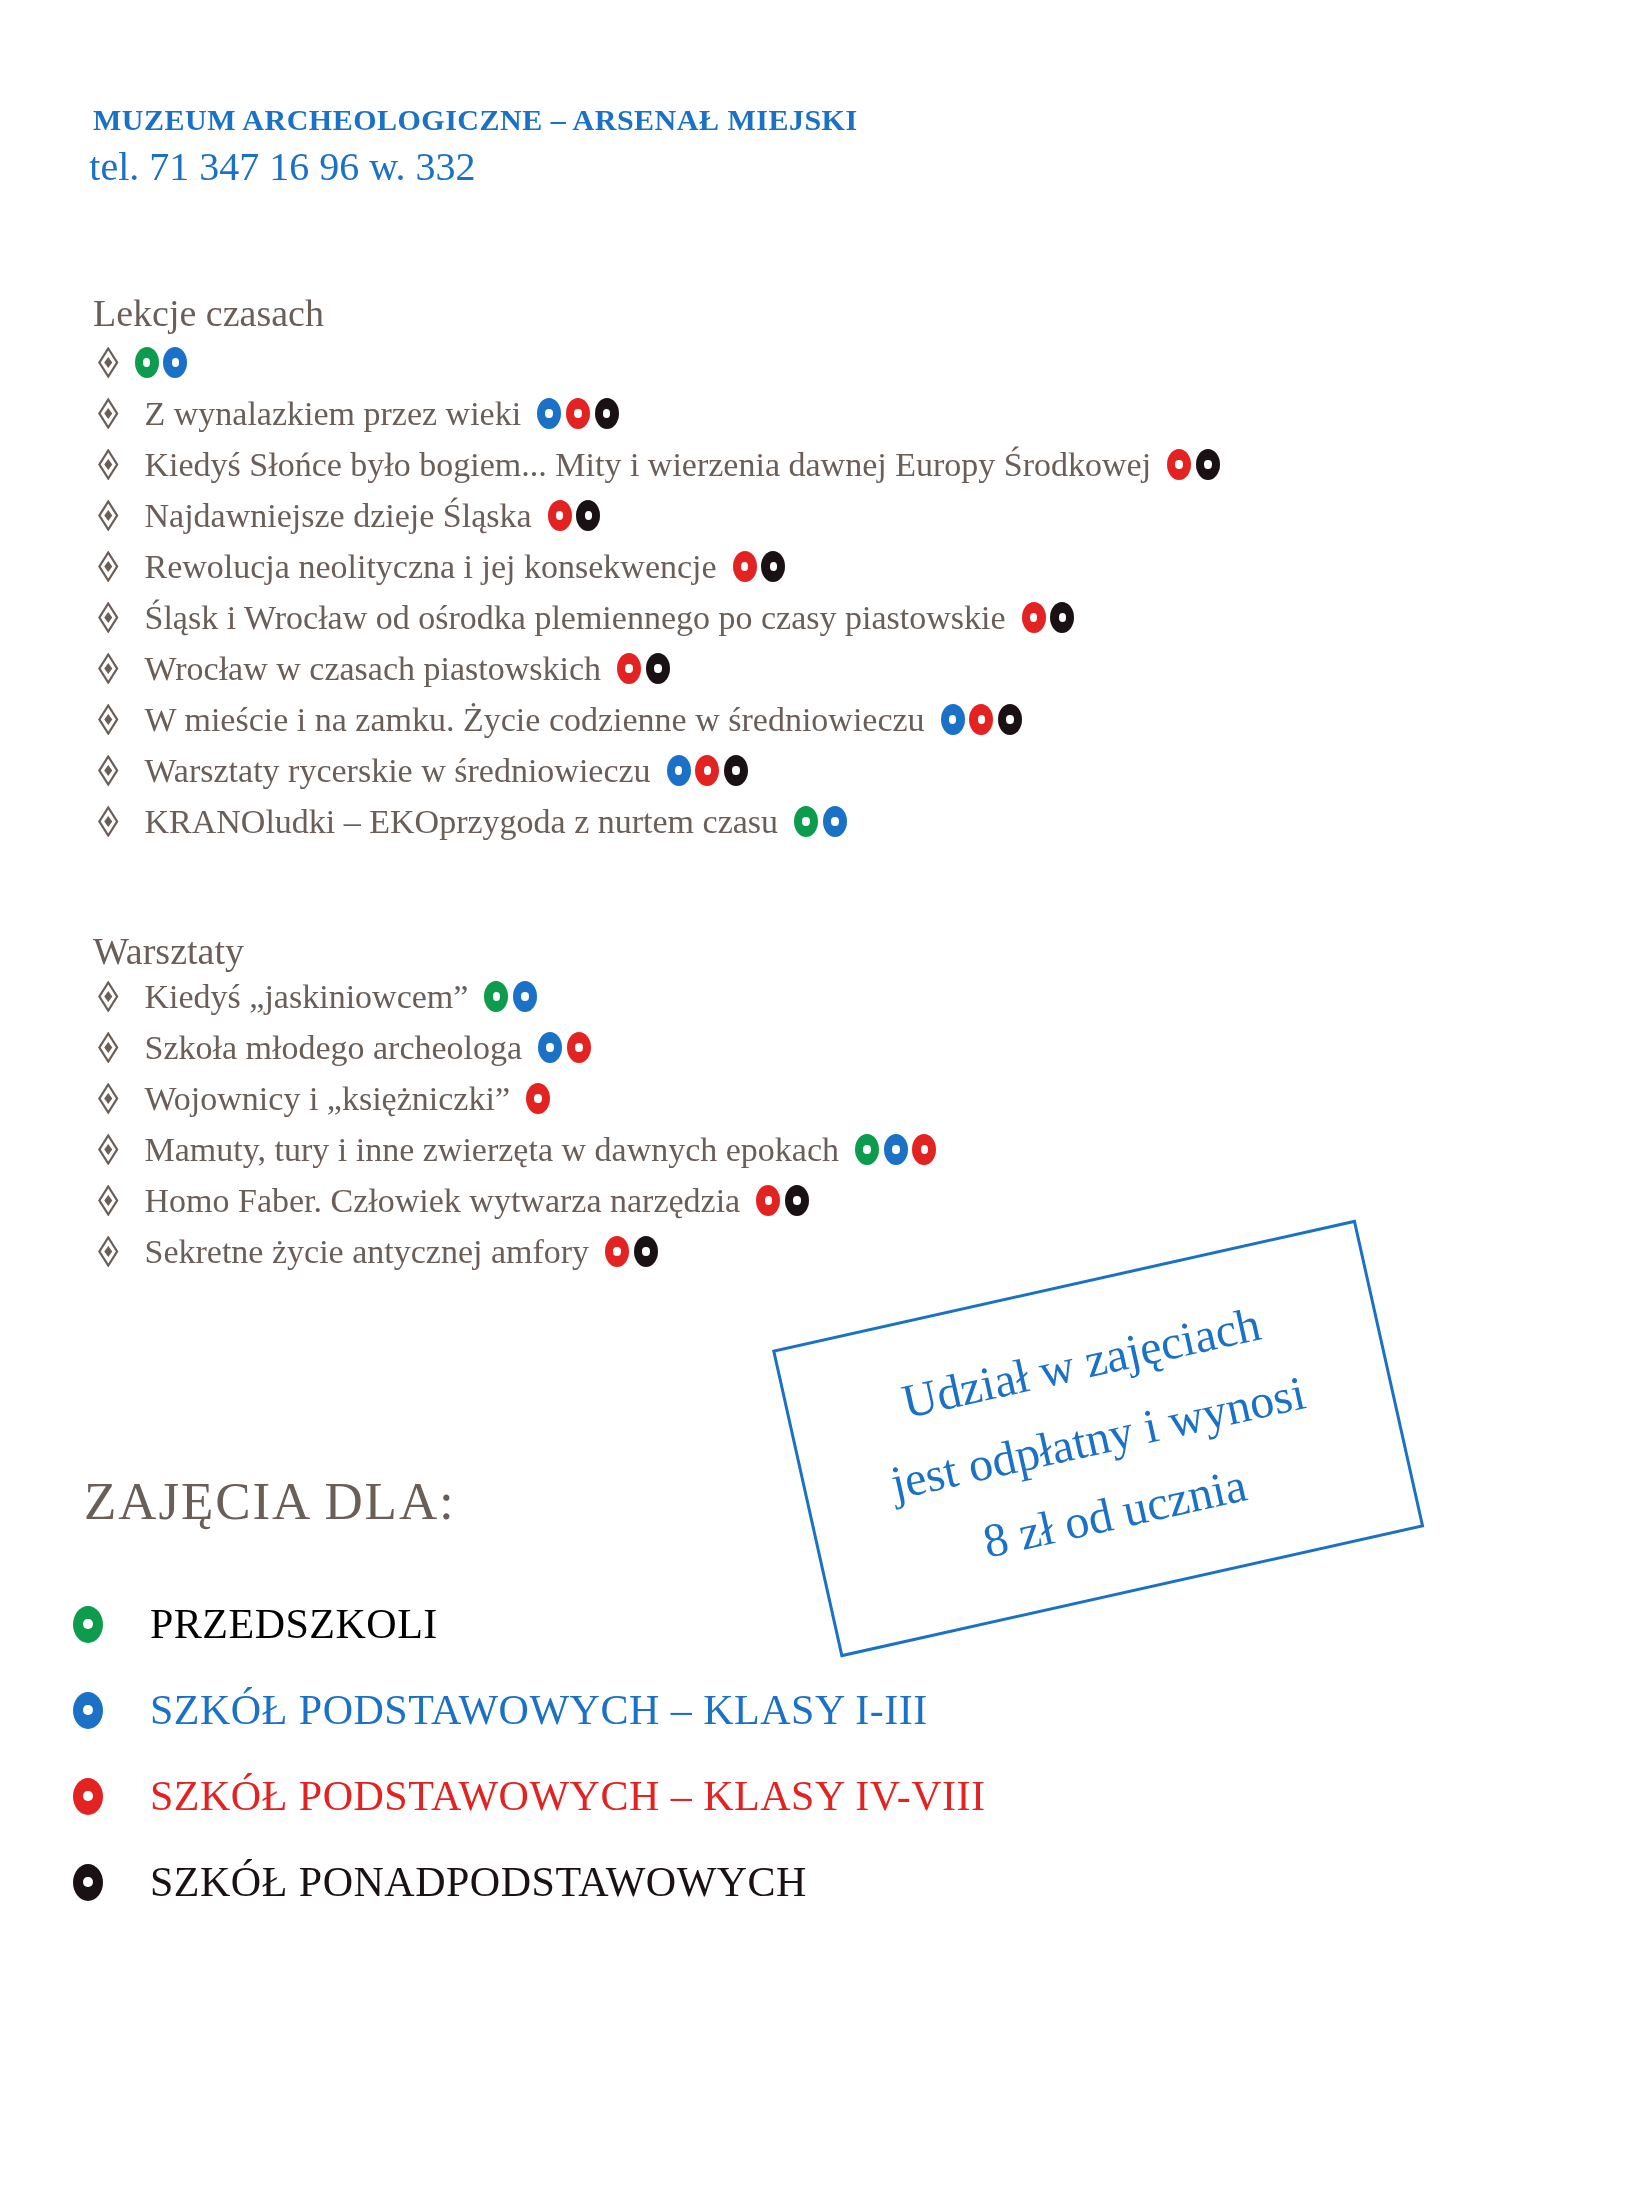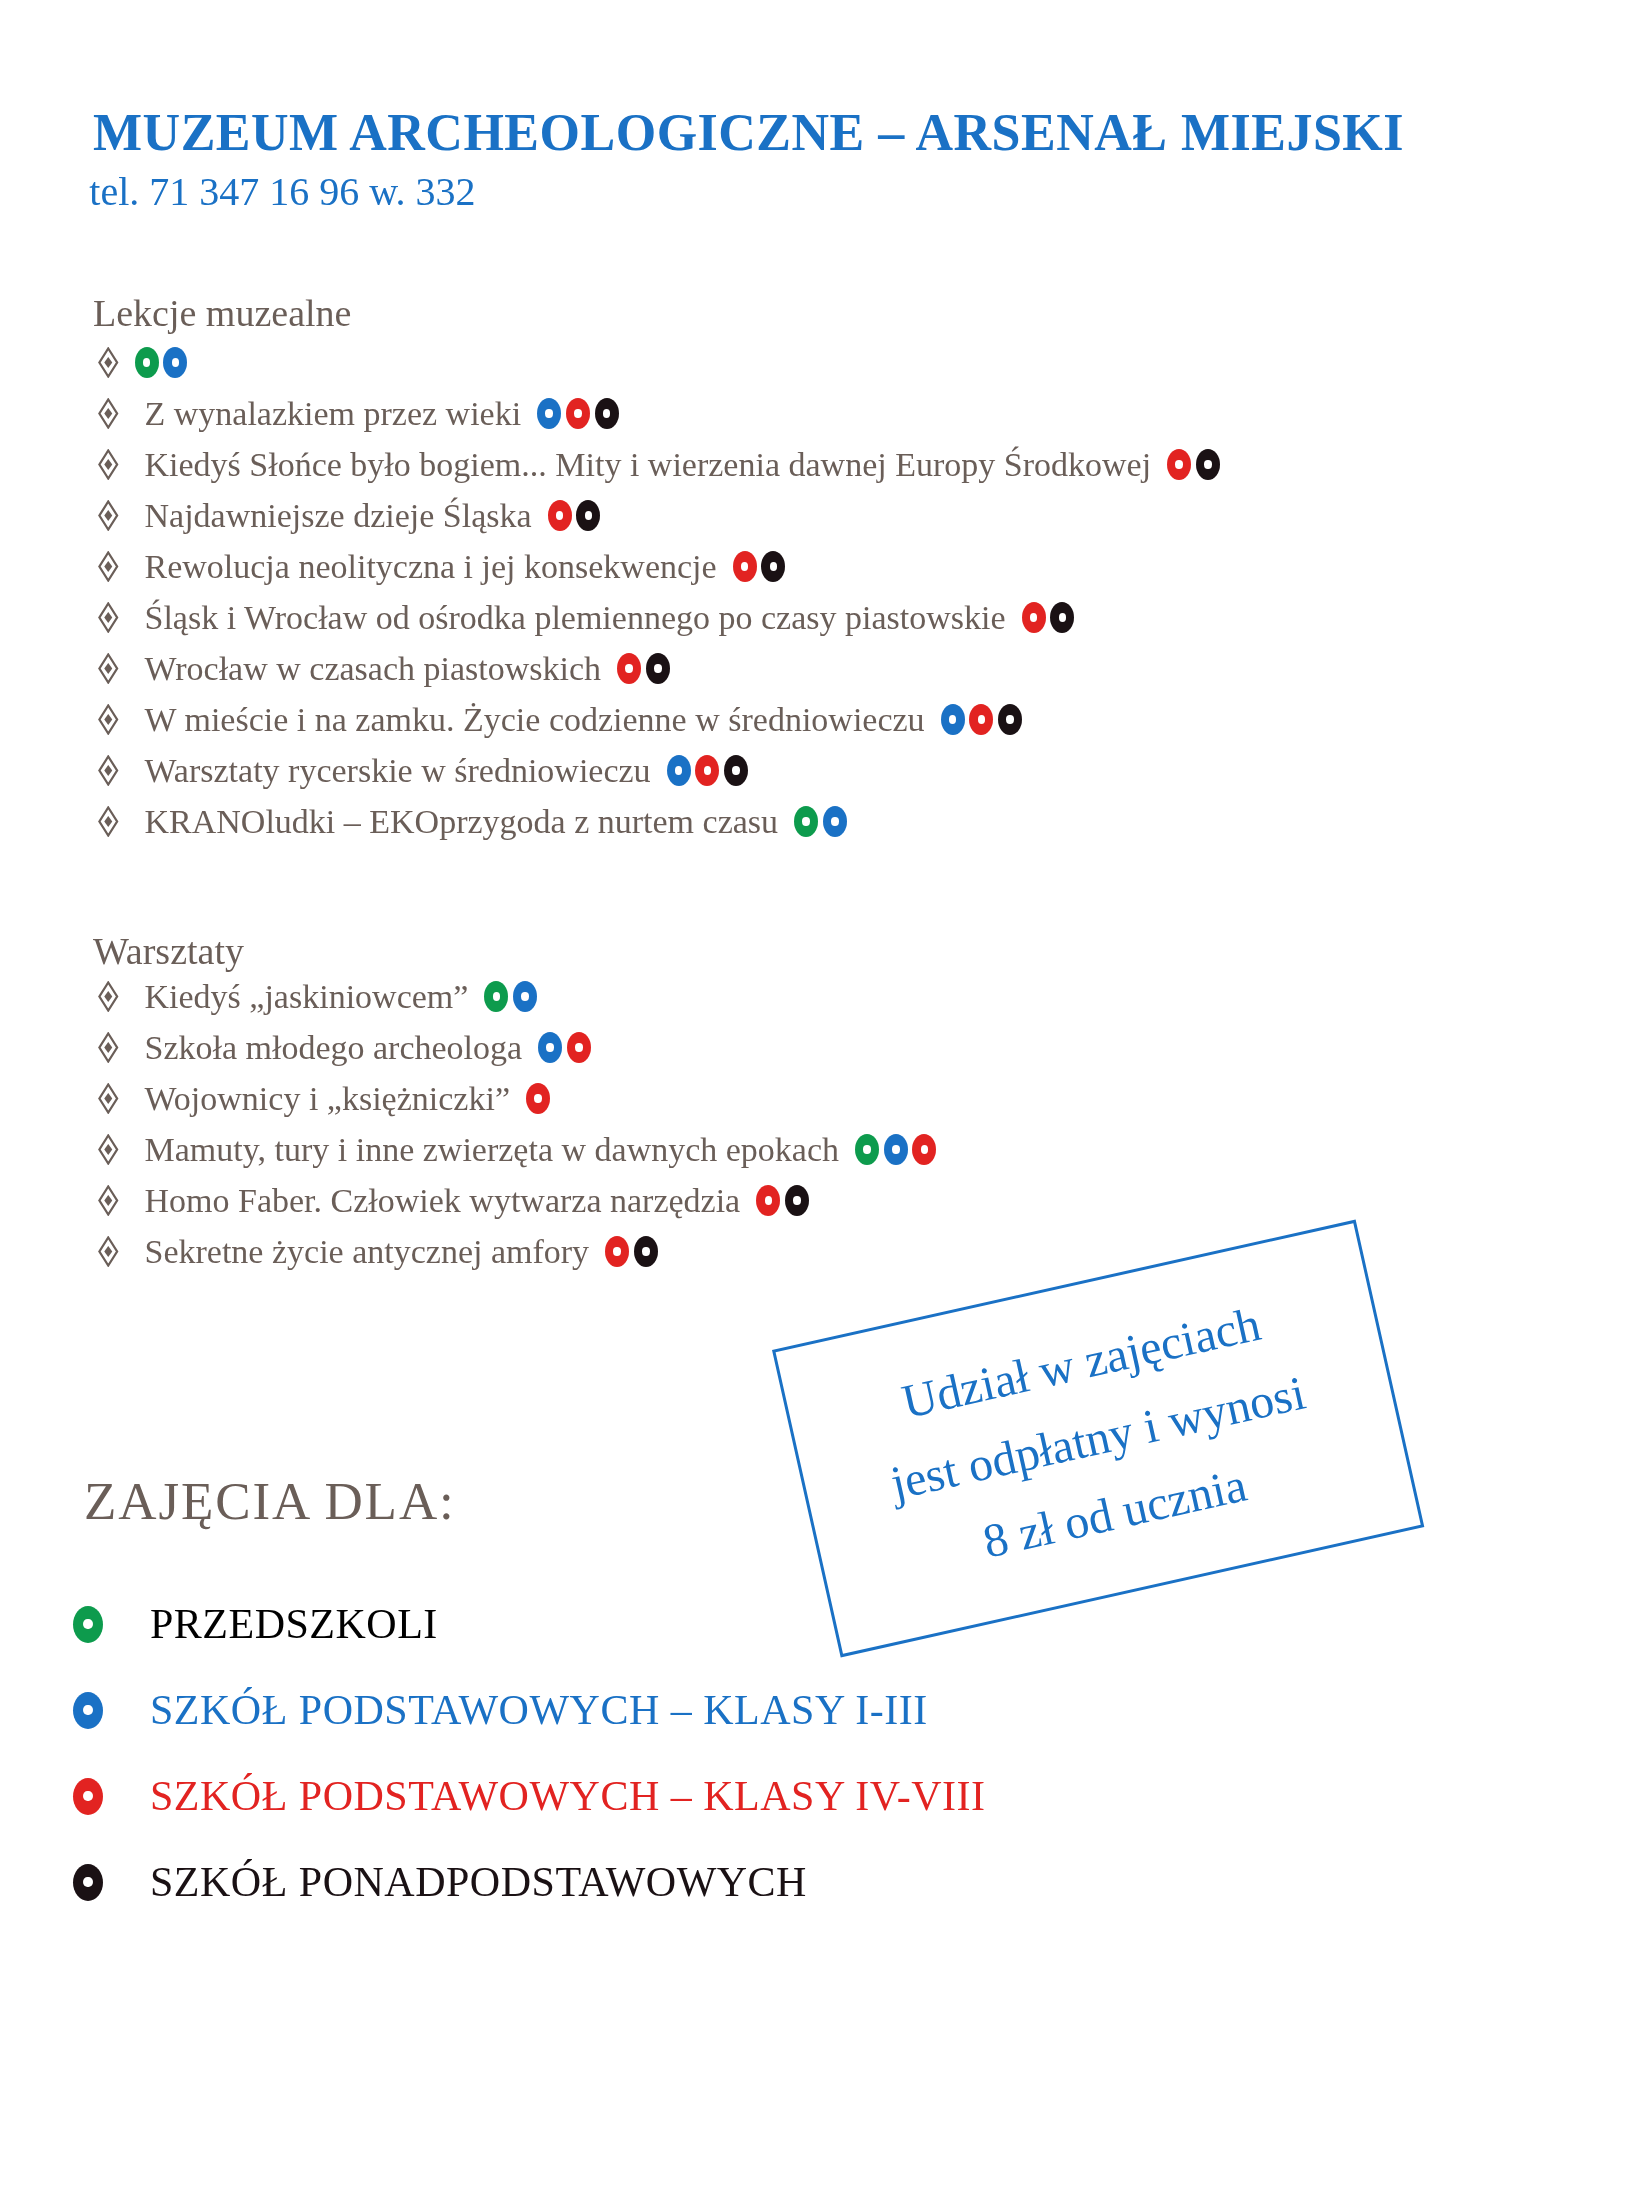--- a/index.html
+++ b/index.html
@@ -5,21 +5,21 @@
   html,body{margin:0;padding:0;background:#ffffff;}
   .page{
     position:relative;
     width:1652px;height:2202px;
     background:#ffffff;
     font-family:"Liberation Serif", serif;
     overflow:hidden;
   }
   
   .header{position:absolute;left:93px;top:103px;}
-  .museum-title{font-size:52px;font-weight:bold;color:var(--blue);letter-spacing:0.5px;}
+  .museum-title{font-size:30px;font-weight:bold;color:var(--blue);letter-spacing:0.5px;}
   .museum-phone{font-size:40px;font-weight:normal;color:var(--blue);margin-top:5.6px;margin-left:-3.7px;}
   
   .sec-heading{position:absolute;left:93px;font-size:38px;color:var(--gray);}
   #lekcje-heading{top:291px;}
   #warsztaty-heading{top:929px;}
   
   .list{position:absolute;left:98px;}
   #lekcje-list{top:337px;}
   #warsztaty-list{top:971px;}
   .item{display:flex;align-items:center;height:51px;white-space:nowrap;}
@@ -49,21 +49,21 @@
 </head>
 <body>
 
 <div class="page">
 
   <div class="header">
     <div class="museum-title">MUZEUM ARCHEOLOGICZNE – ARSENAŁ MIEJSKI</div>
     <div class="museum-phone">tel. 71 347 16 96 w. 332</div>
   </div>
 
-  <div class="sec-heading" id="lekcje-heading">Lekcje muzealne</div>
+  <div class="sec-heading" id="lekcje-heading">Lekcje czasach</div>
   <div class="list" id="lekcje-list">
       <div class="item">
         <span class="bullet">
           <svg width="20.5" height="31" viewBox="0 0 22 33">
             <polygon points="11,1.5 20.5,16.5 11,31.5 1.5,16.5" fill="none" stroke="#6a5e58" stroke-width="2.4"></polygon>
             <polygon points="11,10.5 15.3,16.5 11,22.5 6.7,16.5" fill="#6a5e58"></polygon>
           </svg>
         </span>
         <span class="dots">
           <span class="dot" style="background: rgb(13, 155, 77);"></span>

